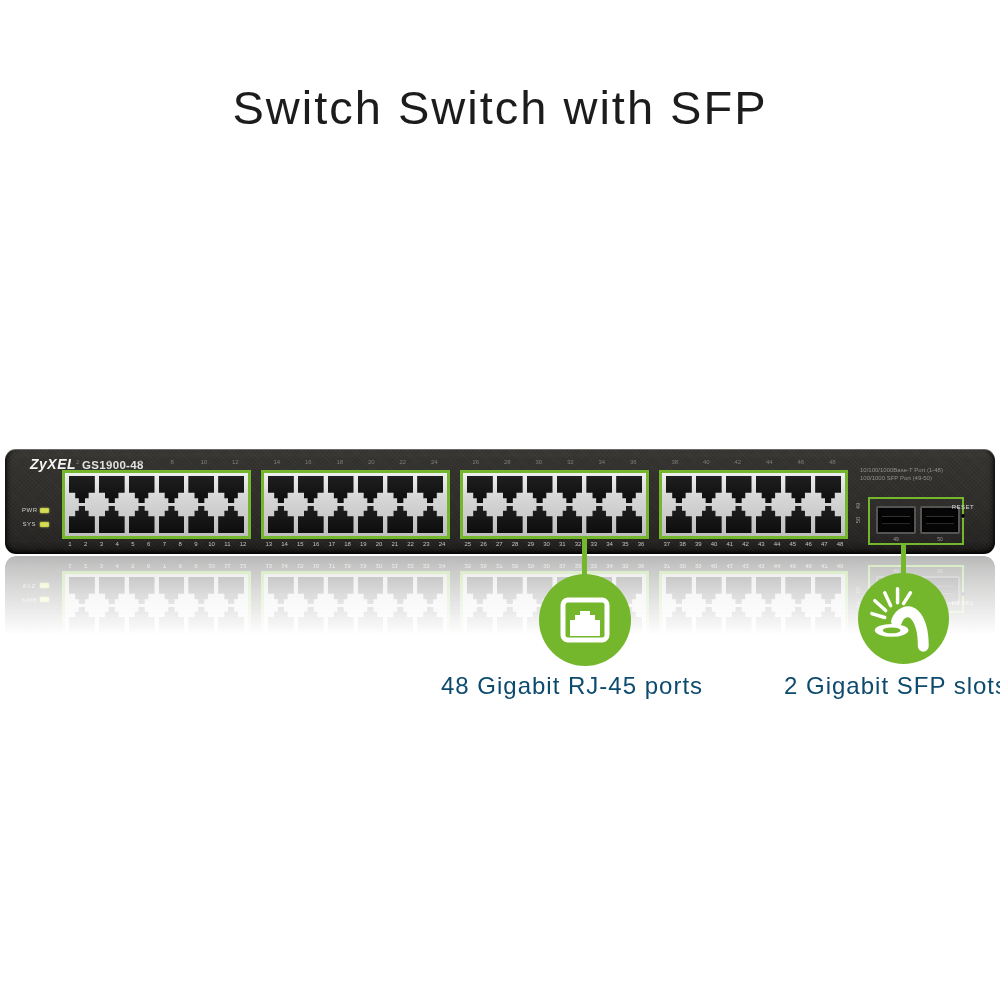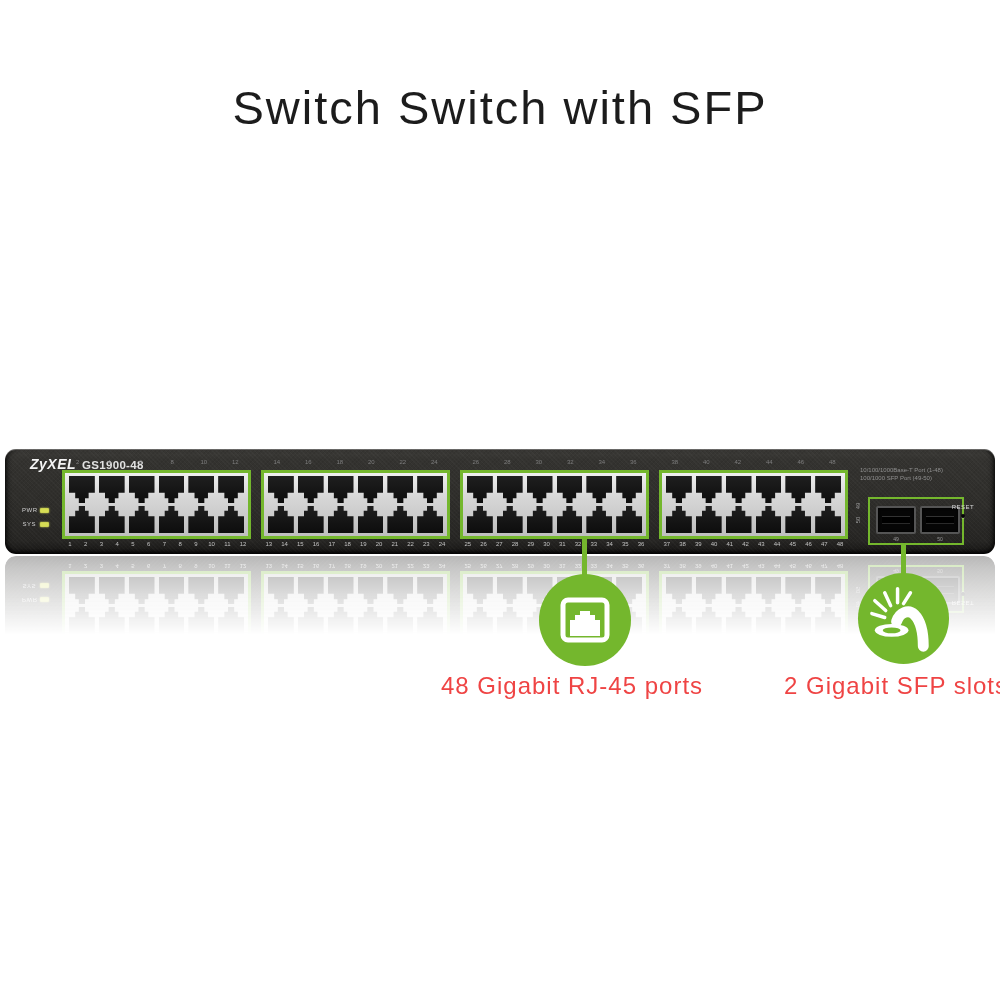--- a/index.html
+++ b/index.html
@@ -79,21 +79,21 @@
     top:556px; transform:scaleY(-1); opacity:.3; filter:blur(.6px);
     -webkit-mask-image:linear-gradient(to bottom, transparent 25%, #000 100%);
     mask-image:linear-gradient(to bottom, transparent 25%, #000 100%);
     pointer-events:none; box-shadow:none;
   }
 
   
   .callout-line { position:absolute; width:5px; background:var(--accent); }
   .callout-circle { position:absolute; border-radius:50%; background:var(--accent);
     display:flex; align-items:center; justify-content:center; }
-  .callout-label { position:absolute; font-size:24px; color:#ef4444; letter-spacing:1px; text-align:center; }
+  .callout-label { position:absolute; font-size:24px; color:#0c4a6e; letter-spacing:1px; text-align:center; }
 </style>
 </head>
 <body>
 
 <div class="stage">
 
   <div class="page-title">Switch Switch with SFP</div>
 
   <div class="switch">
     <div class="brand-logo">

